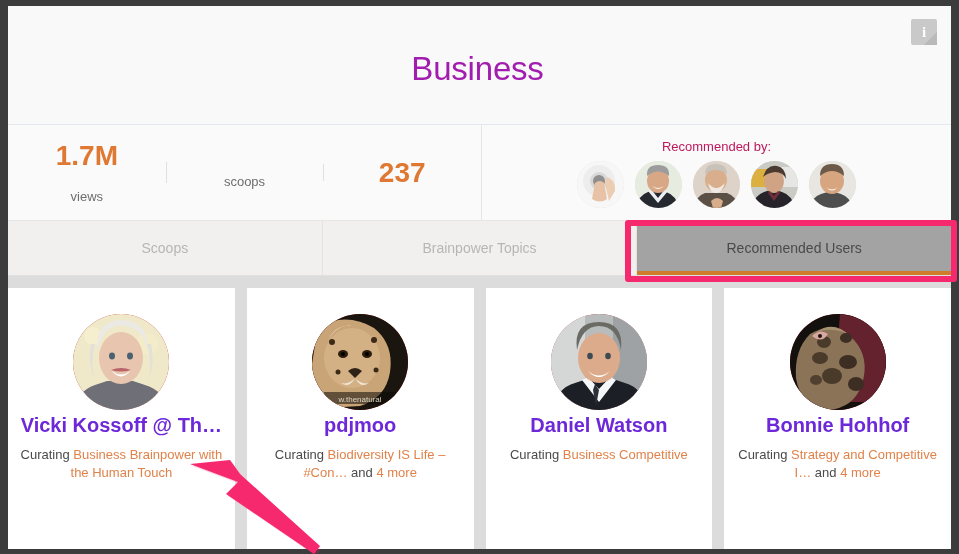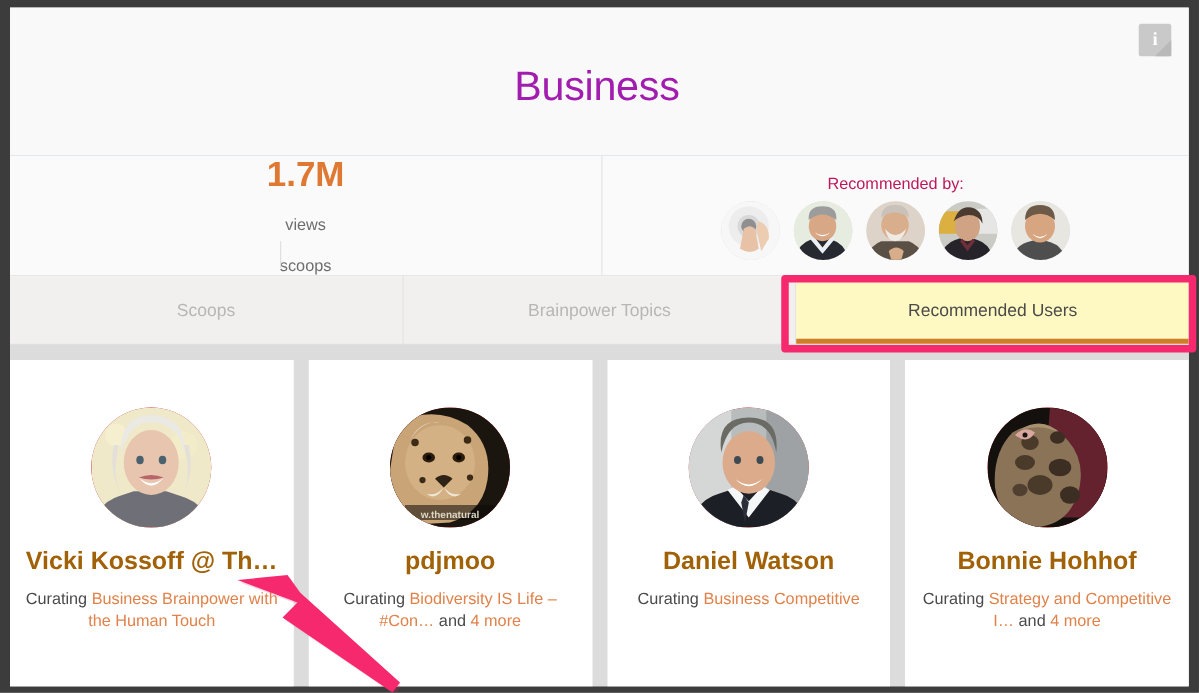--- a/index.html
+++ b/index.html
@@ -82,21 +82,20 @@
     display: flex;
     border-bottom: 1px solid #e6e6e6;
   }
   .stats-left {
     width: 474px;
     display: flex;
     align-items: center;
     justify-content: space-around;
     border-right: 1px solid #e6e6e6;
     position: relative;
-    flex-direction: column;
   }
   .stat {
     flex: 1;
     text-align: center;
     position: relative;
   }
   .stat + .stat::before {
     content: "";
     position: absolute;
     left: 0;
@@ -156,21 +155,21 @@
     align-items: center;
     justify-content: center;
     font-size: 14px;
     color: #b6b6b6;
     position: relative;
     border-right: 1px solid #e3e3e3;
   }
   .tab:last-child { border-right: none; }
   .tab.active {
     color: #4a4a4a;
-    background: #fef9c3;
+    background: #a3a3a3;
   }
   .tab.active::after {
     content: "";
     position: absolute;
     left: 0; right: 0; bottom: 0;
     height: 4px;
     background: #cf7d2a;
   }
 
   .gray-band {
@@ -189,30 +188,29 @@
     flex: 1;
     background: #ffffff;
     padding-top: 22px;
     text-align: center;
     overflow: hidden;
   }
   .card-avatar {
     width: 96px;
     height: 96px;
     border-radius: 50%;
-    margin: 16px auto;
+    margin: 4px auto;
     overflow: hidden;
     position: relative;
     background: #b91c1c;
-    font-weight: bold;
   }
   .card-name {
     font-size: 20px;
     font-weight: bold;
-    color: #a16207;
+    color: #6d28d9;
     white-space: nowrap;
     overflow: hidden;
     padding: 0 6px;
   }
   .card-desc {
     margin-top: 9px;
     font-size: 13px;
     color: #4a4a4a;
     line-height: 1.42;
     padding: 0 10px;

